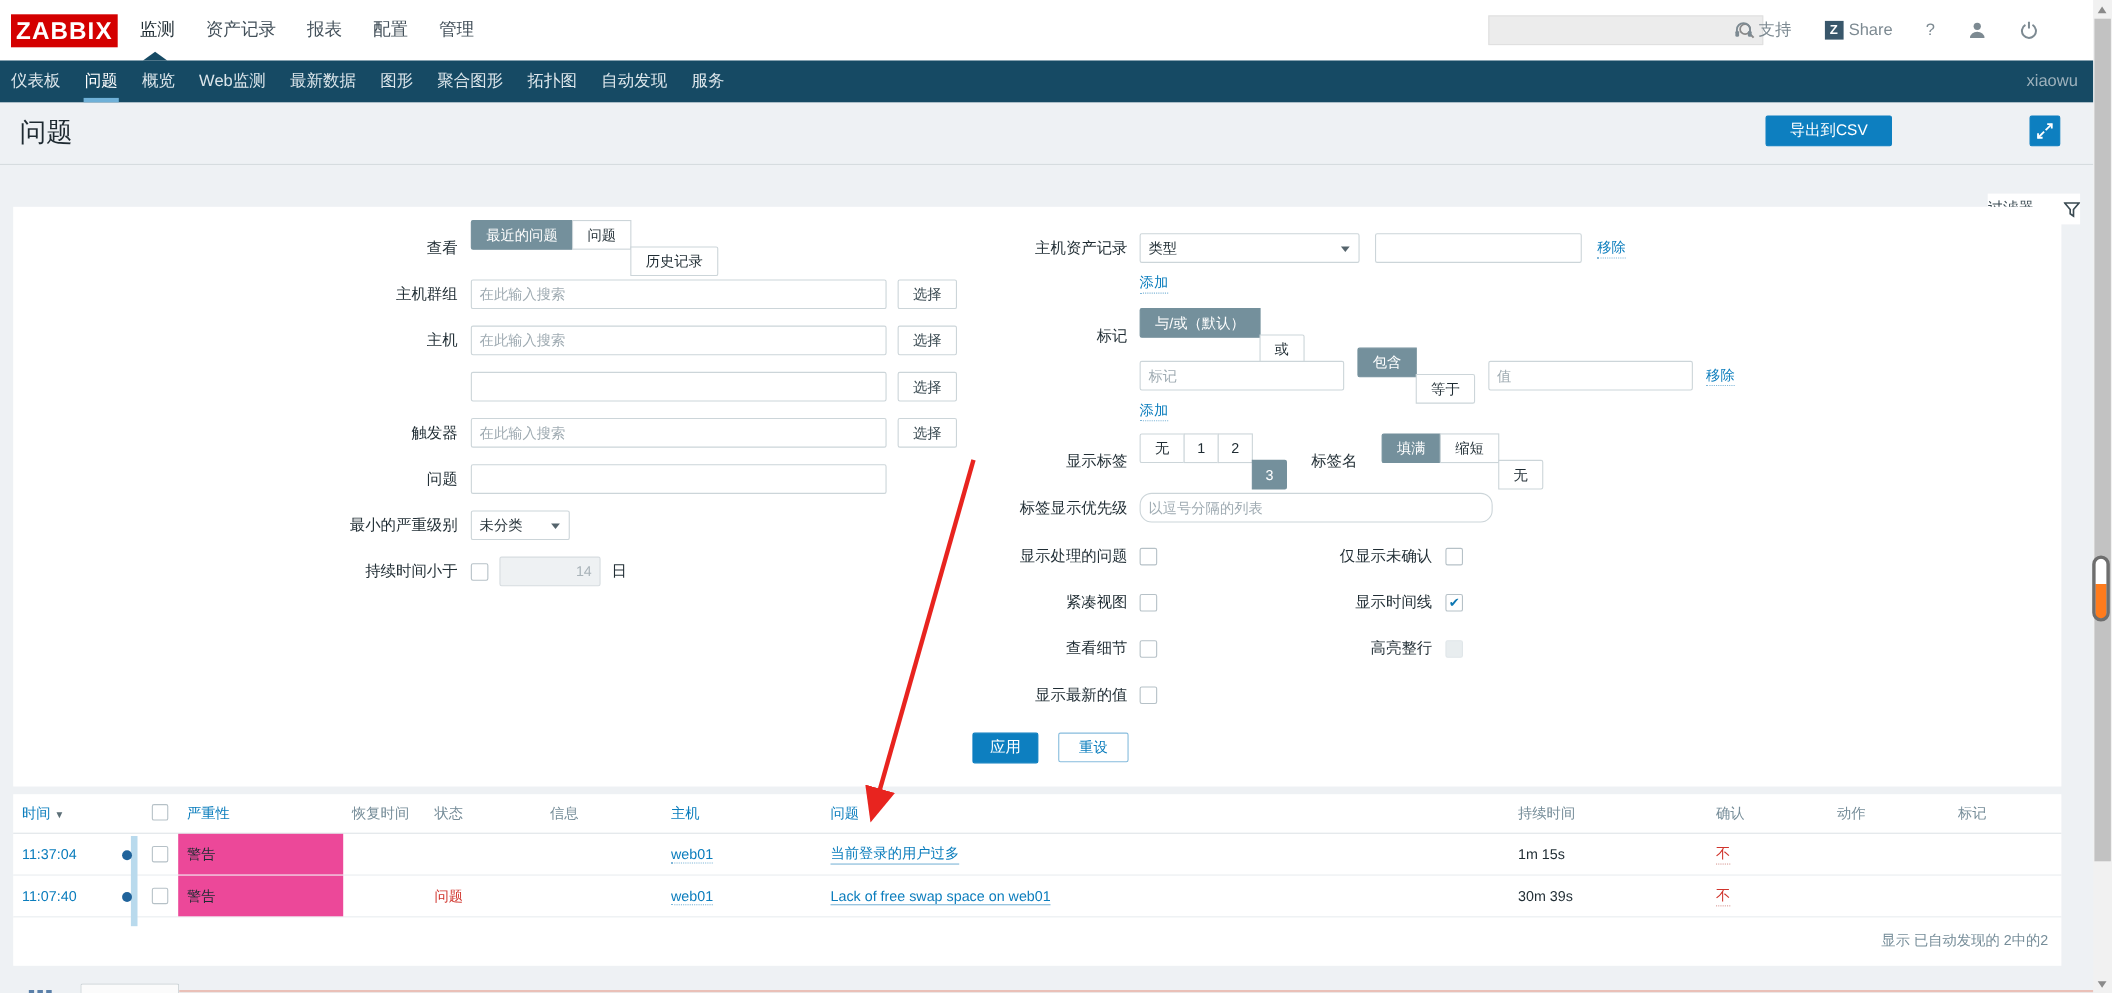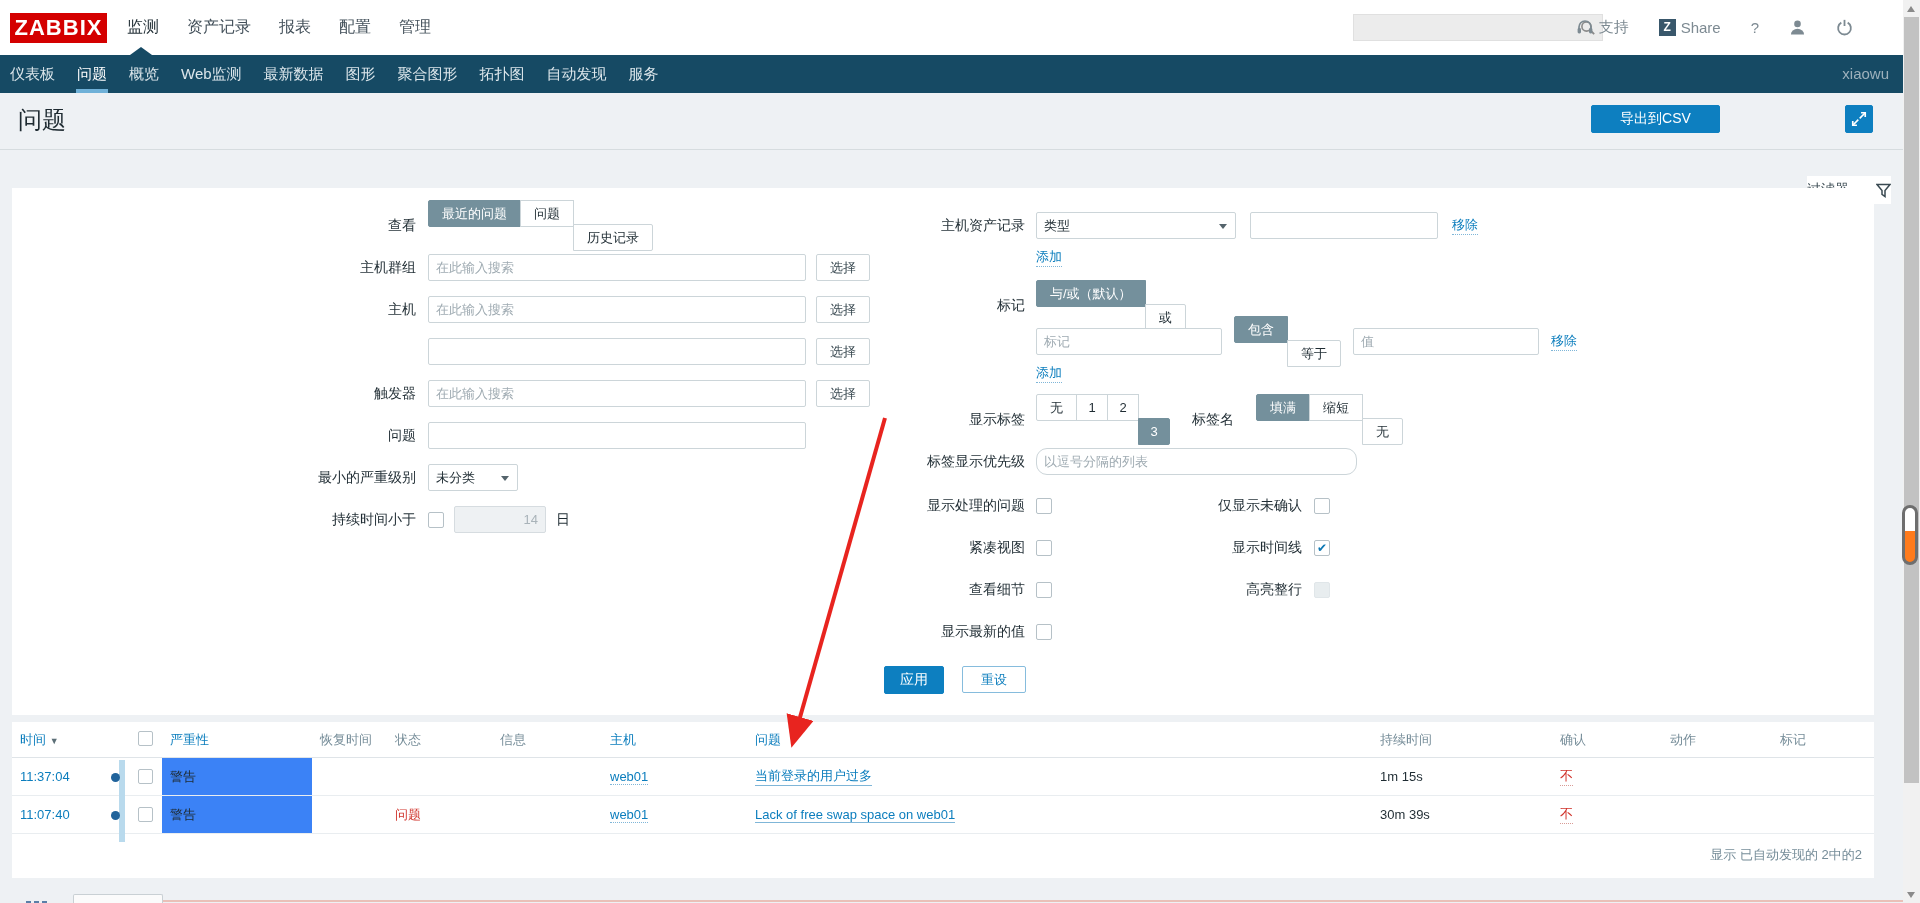--- a/index.html
+++ b/index.html
@@ -35,21 +35,21 @@
   .navitems .ni.active { color:#ffffff; }
   .navitems .ni.active::after { content:""; position:absolute; left:10px; right:10px; bottom:0;
     height:4px; background:#6fb1d8; }
   #navuser { position:absolute; right:14px; top:0; line-height:38px; color:#9db1bc; font-size:15px; }
 
   
   #titlerow { position:absolute; left:0; top:93px; width:1903px; height:57px; }
   #pagetitle { position:absolute; left:18px; top:11px; font-size:24px; color:#1e2a31; }
   .btn-blue { background:#0d7fc0; color:#fff; border:1px solid #0d7fc0; font-size:14px;
     height:28px; border-radius:2px; cursor:pointer; font-family:inherit; }
-  #csvbtn { position:absolute; right:183px; top:12px; width:129px; }
+  #csvbtn { position:absolute; right:183px; top:12px; width:115px; }
   #fullbtn { position:absolute; right:30px; top:12px; width:28px; height:28px; padding:0;
     display:flex; align-items:center; justify-content:center; }
   #titlediv { position:absolute; left:0; top:56px; width:1903px; height:1px; background:#d6dcdf; }
 
   
   #filtertab { position:absolute; right:29px; top:160px; width:84px; height:28px; background:#fff;
     display:flex; align-items:center; justify-content:space-between; gap:8px; font-size:14px; color:#3a4a52; cursor:pointer;margin-top:16px; }
 
   
   #filterpanel { position:absolute; left:12px; top:188px; width:1862px; height:527px; background:#fff; }
@@ -80,21 +80,21 @@
   
   #tablepanel { position:absolute; left:12px; top:722px; width:1862px; height:156px; background:#fff; }
   .trow { display:grid; grid-template-columns:105px 13px 32px 150px 75px 105px 110px 145px 625px 180px 110px 110px 1fr;
     align-items:center; }
   #thead { height:36px; border-bottom:1px solid #dfe4e8; }
   #thead > div { font-size:13px; padding-left:8px; }
   .h-link { color:#0b7dbd; cursor:pointer; }
   .h-gray { color:#768d99; }
   .drow { height:38px; border-bottom:1px solid #e9edf0; font-size:13px; color:#1f2c33; }
   .drow > div { padding-left:8px; height:100%; display:flex; align-items:center; }
-  .sev-warn { background:#3b82f6;font-family:Liberation Serif, serif; }
+  .sev-warn { background:#ec4899;font-family:Liberation Serif, serif; }
   .lnk { color:#0b7dbd; cursor:pointer; text-decoration:none;text-align:right; }
   .lnk.dot { border-bottom:1px dotted #7fb6d8; }
   .lnk.sol { border-bottom:1px solid #7fb6d8; }
   .red { color:#d0342c; }
   .red.dot { border-bottom:1px dotted #d89b96; cursor:pointer; }
   #timelinebar { position:absolute; left:107px; top:38px; width:6px; height:82px; background:#b9daed; }
   .tdot { position:absolute; left:99px; width:9px; height:9px; border-radius:50%; background:#20639b; }
   #tfoot { position:absolute; right:12px; top:124px; font-size:13px; color:#768d99; }
 
   

